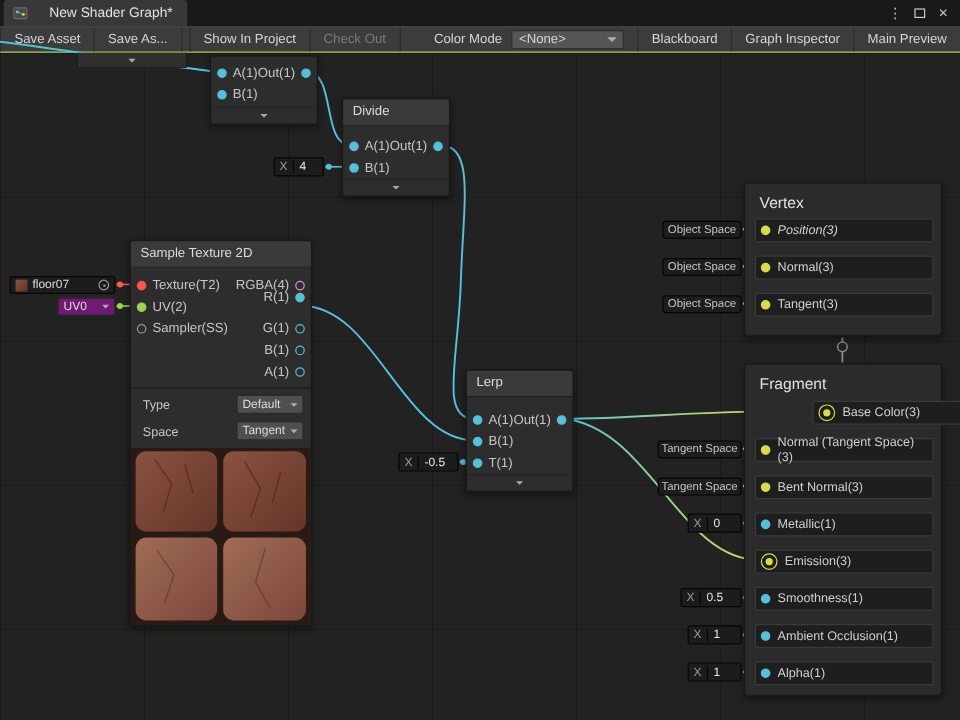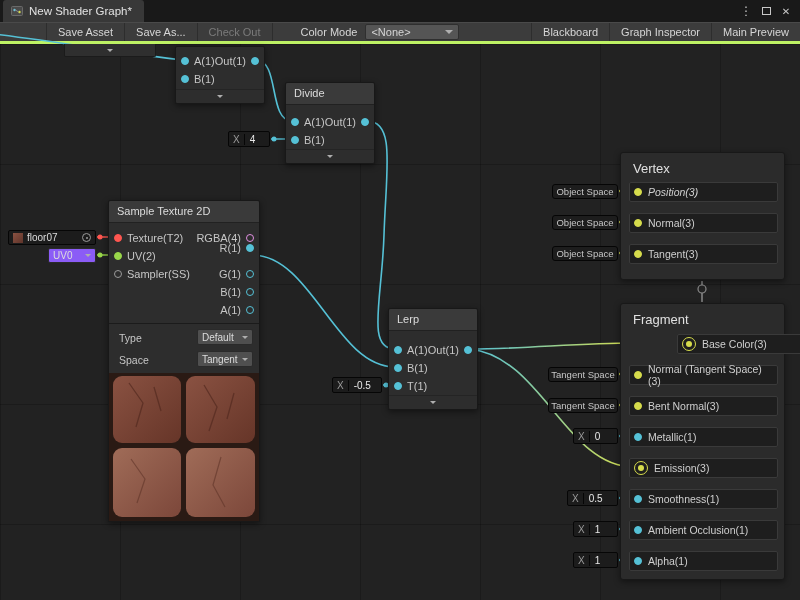--- a/index.html
+++ b/index.html
@@ -2,29 +2,29 @@
 <html><head>
 <meta charset="utf-8">
 <style>
   * { margin:0; padding:0; box-sizing:border-box; }
   html,body { width:800px; height:600px; background:#191919; overflow:hidden; }
   body { font-family:"Liberation Sans", sans-serif; }
   #app { position:relative; width:800px; height:600px; background:#212121; }
 
   
   .titlebar { position:absolute; left:0; top:0; width:800px; height:22px; background:#191919; display:flex; align-items:stretch; }
-  .doc-tab { display:flex; align-items:center; gap:6px; padding:0 12px 0 8px; margin-left:3px; background:#383838; color:#e2e2e2; font-size:11.5px; border-radius:3px 3px 0 0; }
+  .doc-tab { display:flex; align-items:center; gap:18px; padding:0 12px 0 8px; margin-left:3px; background:#383838; color:#e2e2e2; font-size:11.5px; border-radius:3px 3px 0 0; }
   .win-controls { margin-left:auto; display:flex; align-items:center; gap:4px; padding-right:6px; color:#c8c8c8; }
   .win-btn { width:16px; height:16px; display:flex; align-items:center; justify-content:center; font-size:11px; cursor:pointer; }
   .kebab-glyph::before { content:"\22EE"; font-size:12px; }
   .maxi-glyph { width:9px; height:8px; border:1px solid #c8c8c8; display:block; }
   .close-glyph::before { content:"\2715"; font-size:10px; }
 
   
-  .toolbar { position:absolute; left:0; top:22px; width:800px; height:22px; background:#3c3c3c; border-top:1px solid #4a4a4a; border-bottom:3px solid #bef264; display:flex; align-items:center; font-size:11px; color:#d6d6d6;padding-left:46px; }
+  .toolbar { position:absolute; left:0; top:22px; width:800px; height:22px; background:#3c3c3c; border-top:1px solid #4a4a4a; border-bottom:1px solid #bef264; display:flex; align-items:center; font-size:11px; color:#d6d6d6; }
   .tbtn { height:100%; display:flex; align-items:center; padding:0 11px; border-right:1px solid #2d2d2d; cursor:pointer; white-space:nowrap; }
   .tbtn.first { border-left:1px solid #2d2d2d; }
   .tbtn.disabled { color:#7b7b7b; }
   .tb-label { padding:0 8px 0 28px; color:#d6d6d6; }
   .tb-dropdown { width:94px; height:16px; background:#555555; border:1px solid #2f2f2f; border-radius:2px; display:flex; align-items:center; justify-content:space-between; padding:0 5px; cursor:pointer; }
   .right-group { margin-left:auto; display:flex; height:100%; }
 
   .chev { width:0; height:0; border-left:4px solid transparent; border-right:4px solid transparent; border-top:4px solid #aeaeae; display:inline-block; }
   .chev.small { border-left-width:3px; border-right-width:3px; border-top-width:3.5px; }
 
@@ -53,21 +53,21 @@
   .c-tex  { border-color:#ff5650; } .c-tex.filled { background:#ff5650; }
   .c-gray { border-color:#9a9a9a; }
   .ring { width:14px; height:14px; border-radius:50%; border:1px solid #d6dc4c; display:flex; align-items:center; justify-content:center; flex:none; }
   .ring .inner { width:6px; height:6px; border-radius:50%; background:#d6dc4c; }
   .collapse { position:absolute; left:0; right:0; bottom:0; height:14px; display:flex; align-items:center; justify-content:center; border-top:1px solid #242424; cursor:pointer; }
 
   
   .vfield { position:absolute; height:16px; background:#1c1c1c; border:1px solid #060606; border-radius:2px; display:flex; align-items:center; font-size:10px; z-index:2; }
   .vfield .vx { color:#9a9a9a; padding:0 4px; border-right:1px solid #060606; }
   .vfield .vnum { color:#e8e8e8; padding:0 5px; flex:1; }
-  .mini-dd { position:absolute; height:15px; background:#8b5cf6; border:1px solid #2a2a2a; border-radius:2px; display:flex; align-items:center; justify-content:space-between; padding:0 4px; font-size:10px; color:#dddddd; z-index:2; cursor:pointer; }
+  .mini-dd { position:absolute; height:15px; background:#701a75; border:1px solid #2a2a2a; border-radius:2px; display:flex; align-items:center; justify-content:space-between; padding:0 4px; font-size:10px; color:#dddddd; z-index:2; cursor:pointer; }
   .obj-slot { position:absolute; height:15px; background:#1c1c1c; border:1px solid #060606; border-radius:2px; display:flex; align-items:center; gap:4px; padding:0 4px; font-size:10px; color:#dcdcdc; z-index:2;justify-content:flex-end; }
   .thumb { width:10px; height:10px; background:linear-gradient(135deg,#8a5242,#5f342a); flex:none; }
   .picker { width:9px; height:9px; border-radius:50%; border:1px solid #9a9a9a; margin-left:auto; position:relative; flex:none; cursor:pointer; }
   .picker::after { content:""; position:absolute; left:2.5px; top:2.5px; width:2px; height:2px; border-radius:50%; background:#9a9a9a; }
 
   
   .ctrl-label { position:absolute; font-size:10.5px; color:#c6c6c6; }
   .node-dd { position:absolute; height:16px; background:#4f4f4f; border:1px solid #2a2a2a; border-radius:2px; display:flex; align-items:center; justify-content:space-between; padding:0 4px; font-size:10px; color:#dddddd; cursor:pointer; }
   .divider { position:absolute; left:0; right:0; height:1px; background:#1b1b1b; }
 
@@ -101,20 +101,21 @@
       <span class="win-btn">
           <span class="maxi-glyph"></span>
         </span>
       <span class="win-btn close-glyph"></span>
     </div>
   </div>
 
   <div class="toolbar">
     <div class="tbtn first">Save Asset</div>
     <div class="tbtn">Save As...</div>
+    <div class="tbtn" style="margin-left:6px;border-left:1px solid #2d2d2d;">Show In Project</div>
     <div class="tbtn disabled">Check Out</div>
     <div class="tb-label">Color Mode</div>
     <div class="tb-dropdown">
       <span>&lt;None&gt;</span>
       <span class="chev"></span>
     </div>
     <div class="right-group">
       <div class="tbtn first">Blackboard</div>
       <div class="tbtn">Graph Inspector</div>
       <div class="tbtn" style="border-right:none;">Main Preview</div>

